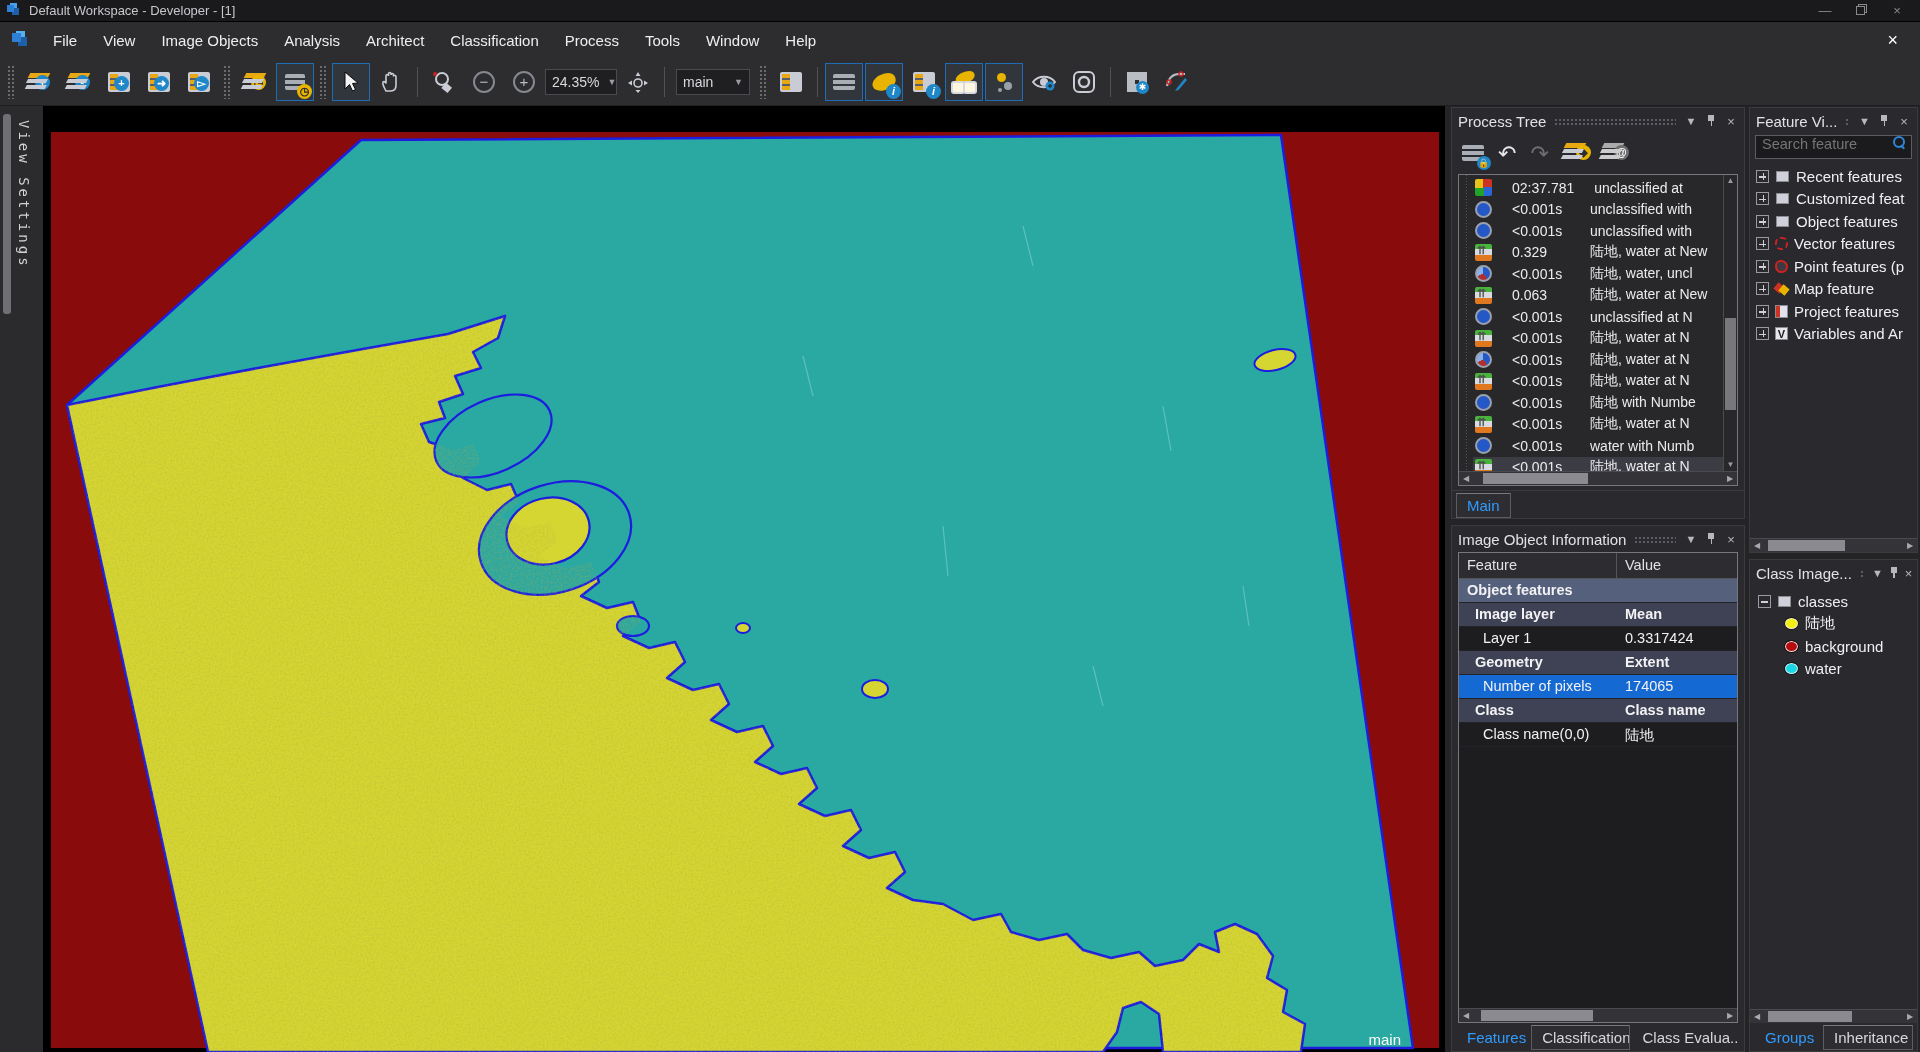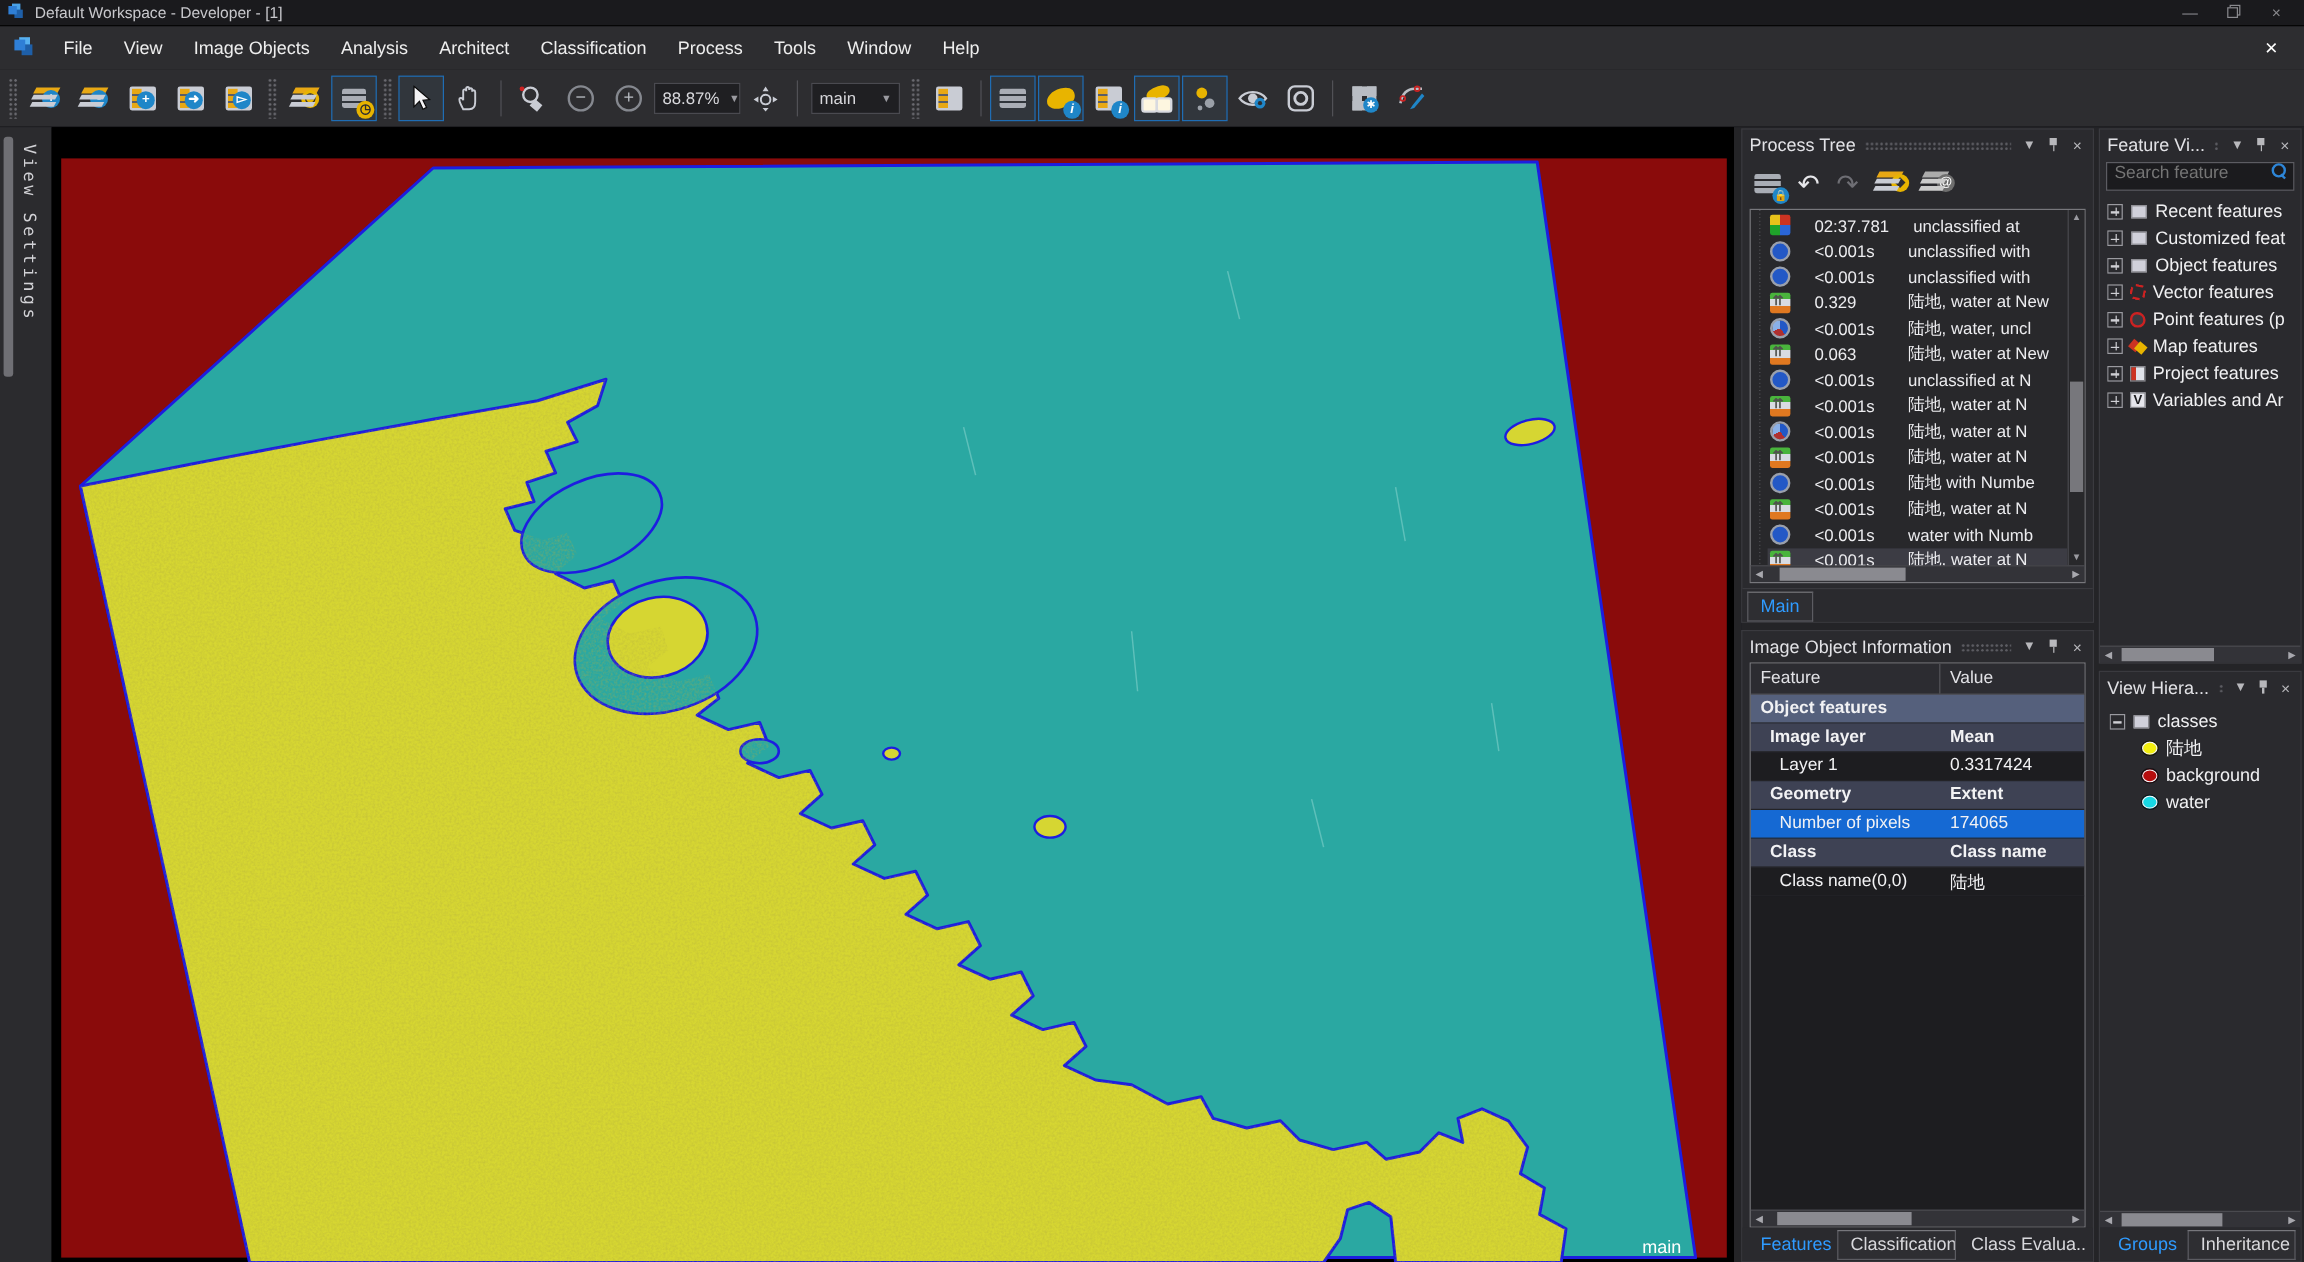--- a/index.html
+++ b/index.html
@@ -293,21 +293,21 @@
           <circle cx="3" cy="4" r="2" fill="#cc2222"></circle>
         </svg>
     </div>
     <div class="tbtn">
         <div class="circle-ic" style="display:flex;align-items:center;justify-content:center;color:#b9bdc4;font-size:15px">−</div>
       </div>
     <div class="tbtn">
         <div class="circle-ic" style="display:flex;align-items:center;justify-content:center;color:#b9bdc4;font-size:15px">+</div>
       </div>
     <div class="zoom-combo">
-      <span>88.87%</span>
+      <span>24.35%</span>
       <span class="combo-arrow">▼</span>
     </div>
     <div class="tbtn">
       <svg width="24" height="24" viewBox="0 0 24 24">
           <circle cx="12" cy="13" r="4" fill="none" stroke="#c9ccd4" stroke-width="1.6"></circle>
           <path d="M12 2 L9.5 6 L14.5 6 Z M2 13 L6 10.5 L6 15.5 Z M22 13 L18 10.5 L18 15.5 Z M12 23 L9.5 20 L14.5 20 Z" fill="#c9ccd4"></path>
         </svg>
     </div>
     <div class="tsep"></div>
     <div class="map-combo">
@@ -673,21 +673,21 @@
 
               <div class="trow" data-icon="point">
                 <span class="expbox plus"></span>
                 <span class="ficon"></span>
                 <span>Point features (p</span>
               </div>
 
               <div class="trow" data-icon="map">
                 <span class="expbox plus"></span>
                 <span class="ficon"></span>
-                <span>Map features</span>
+                <span>Map feature</span>
               </div>
 
               <div class="trow" data-icon="project">
                 <span class="expbox plus"></span>
                 <span class="ficon"></span>
                 <span>Project features</span>
               </div>
 
               <div class="trow" data-icon="variables">
                 <span class="expbox plus"></span>
@@ -701,21 +701,21 @@
                 <span class="thumb" style="left:3%;width:55%"></span>
               </span>
             <span class="arr">▶</span>
           </div>
         </div>
 
         <div class="coldivider"></div>
 
         <div class="panel ch-panel">
           <div class="phead">
-            <span class="ptitle">View Hiera...</span>
+            <span class="ptitle">Class Image...</span>
             <span class="pgrip" style="min-width:4px"></span>
             <span class="phbtn">▼</span>
             <span class="phbtn"><span class="pin-glyph"></span></span>
             <span class="phbtn" style="font-size:13px">×</span>
           </div>
           <div class="ch-tree">
             <div class="trow" data-icon="classes-root">
               <span class="expbox minus"></span>
               <span class="ficon"></span>
               <span>classes</span>

